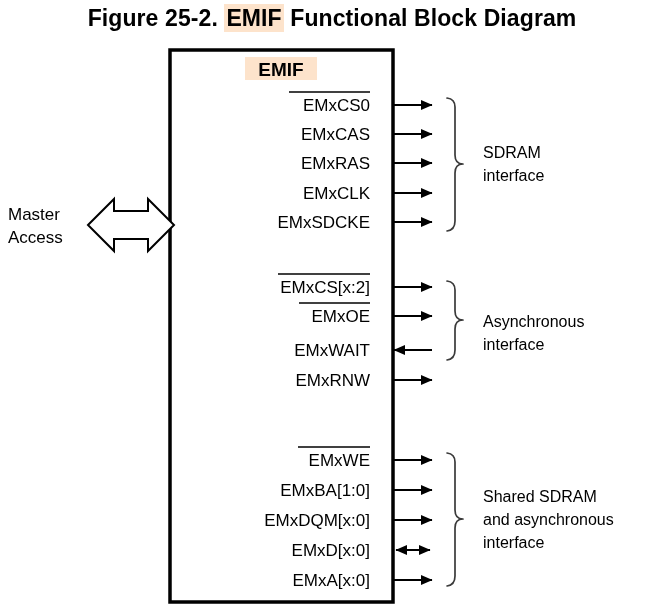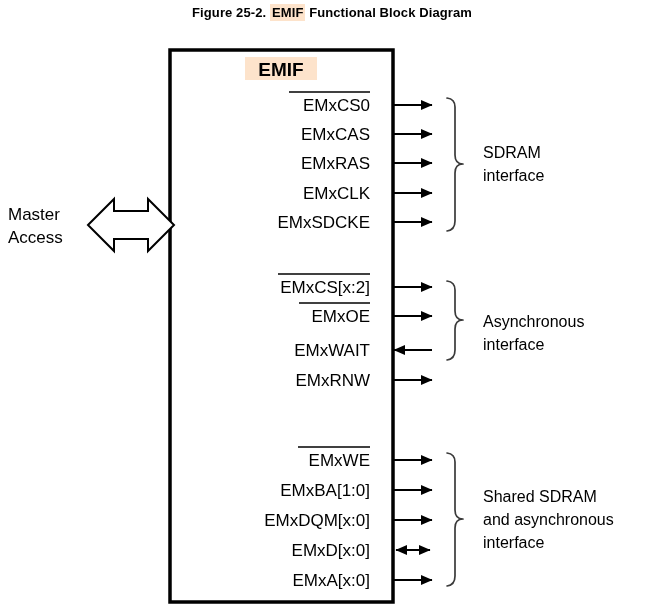--- a/index.html
+++ b/index.html
@@ -23,21 +23,21 @@
     height: 608px;
   }
 
   
   .figure-title {
     position: absolute;
     left: 0;
     top: 5px;
     width: 664px;
     text-align: center;
-    font-size: 13px;
+    font-size: 23px;
     font-weight: bold;
     letter-spacing: 0.1px;
     white-space: nowrap;
   }
   .title-hl {
     background: #fde3cb;
     padding: 1px 2px 1px 2px;
   }
 
   

